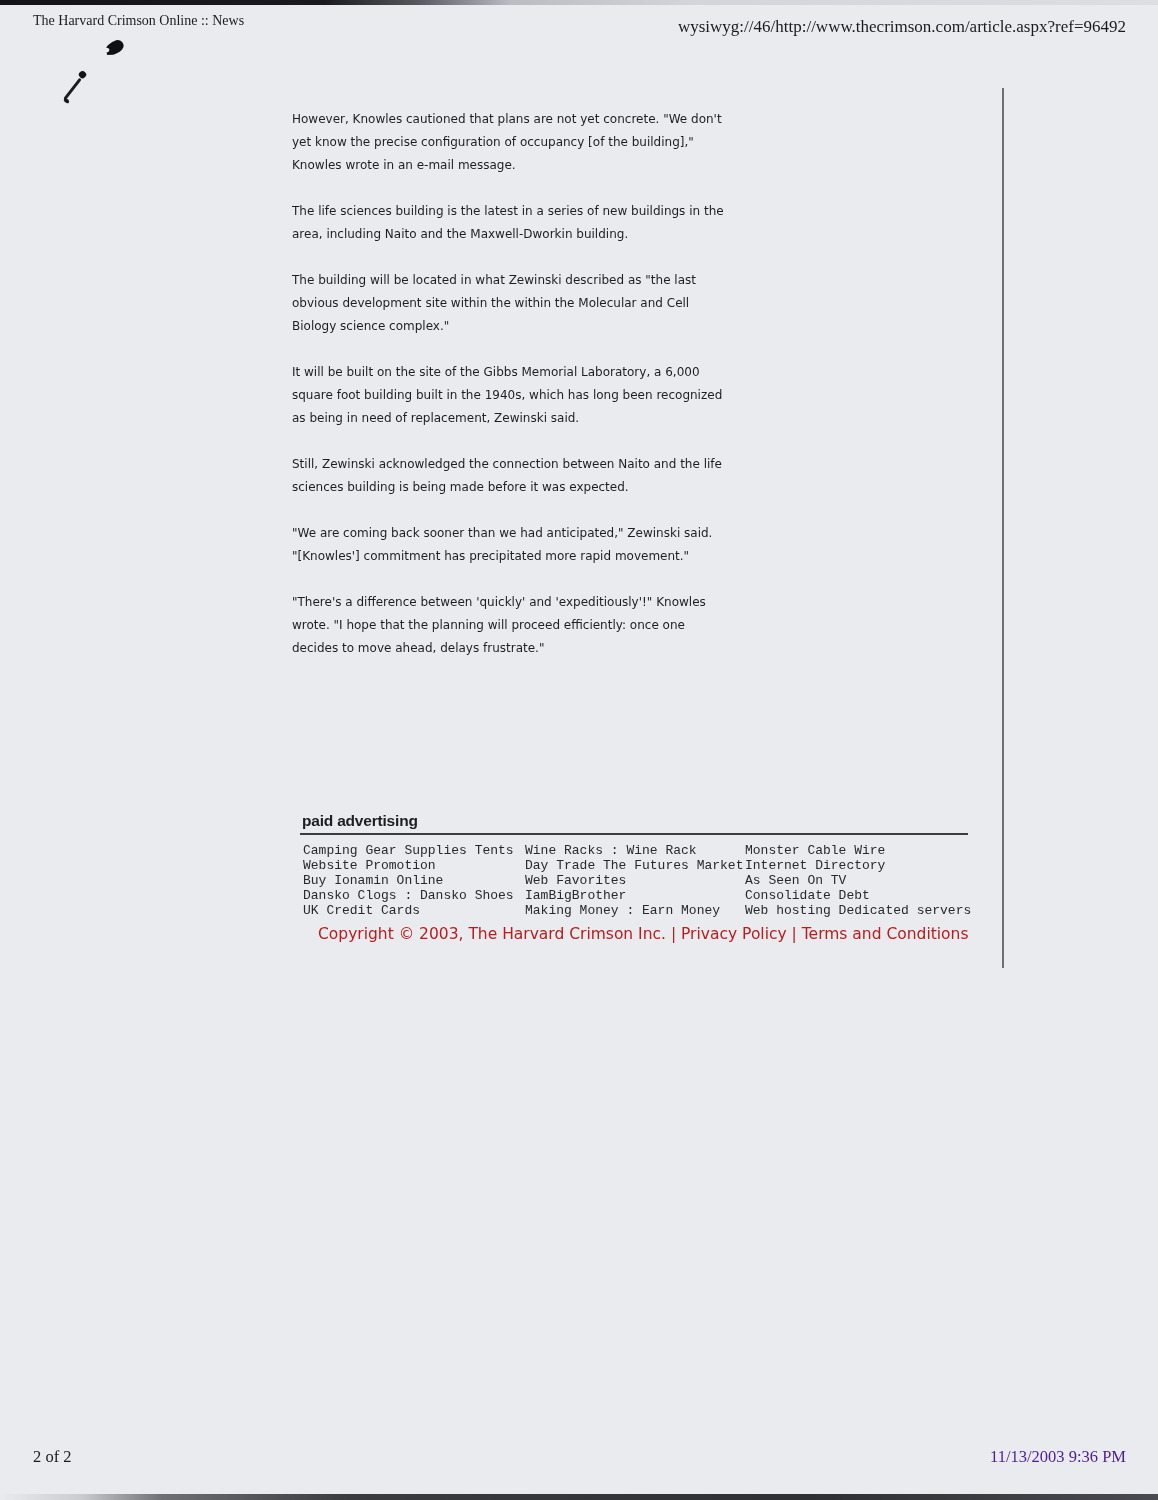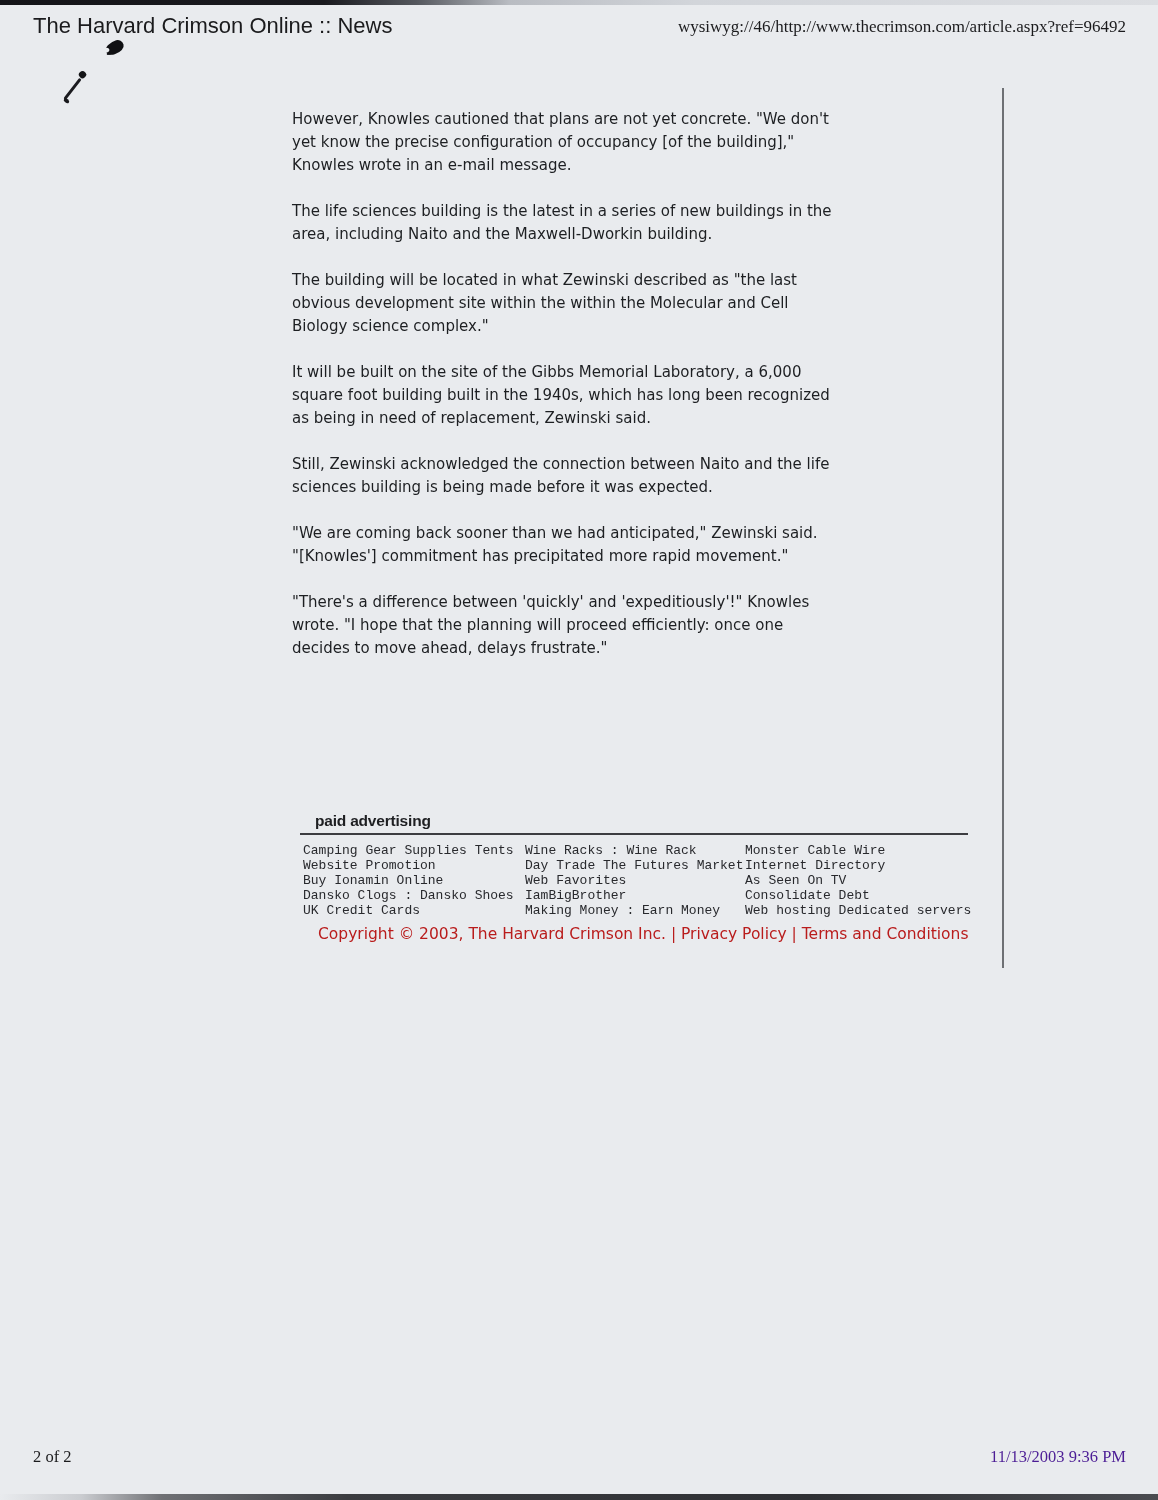--- a/index.html
+++ b/index.html
@@ -16,22 +16,22 @@
     position: absolute; top: 0; left: 0; width: 1158px; height: 5px;
     background: linear-gradient(to right, #141418 0%, #1a1a1f 28%, #55585e 36%, #b9bcc2 44%, #d2d5da 60%, #dcdee2 100%);
   }
   .bottom-edge {
     position: absolute; bottom: 0; left: 0; width: 1158px; height: 6px;
     background: linear-gradient(to right, #e9ebee 0%, #caccd0 7%, #6f7074 14%, #3b3c40 30%, #2f3034 70%, #4a4b50 100%);
   }
   
   .print-header-left {
     position: absolute; left: 33px; top: 13px;
-    font-family: Liberation Sans, sans-serif;
-    font-size: 22px; color: #1b1b1d; white-space: pre;
+    font-family: Liberation Serif, serif;
+    font-size: 14px; color: #1b1b1d; white-space: pre;
   }
   .print-header-right {
     position: absolute; right: 32px; top: 17px;
     font-family: "Liberation Serif", serif;
     font-size: 17px; color: #1b1b1d; white-space: pre;
   }
   .print-footer-left {
     position: absolute; left: 33px; top: 1447px;
     font-family: "Liberation Serif", serif;
     font-size: 16.5px; color: #1b1b1d;
@@ -66,31 +66,31 @@
   }
   
   .v-rule {
     position: absolute; left: 1002px; top: 88px; width: 2px; height: 880px;
     background: #6e7074;
   }
   
   .article {
     position: absolute; left: 292px; top: 108px; width: 705px;
     font-family: "DejaVu Sans", sans-serif;
-    font-size: 15px; line-height: 23px; color: #1d1f22;
+    font-size: 12px; line-height: 23px; color: #1d1f22;
   }
   .article p { white-space: pre; margin: 0 0 23px 0; }
   
   .ads {
     position: absolute; left: 300px; top: 812px; width: 670px;
   }
   .ads-heading {
     font-family: "Liberation Sans", sans-serif;
     font-weight: bold; font-size: 15.5px; color: #1e1f22;
-    letter-spacing: -0.2px; margin-left: 15px;
+    letter-spacing: -0.2px; margin-left: 2px;
   }
   .ads-rule {
     margin-top: 3px; height: 2px; width: 668px; background: #3c3d41;
   }
   .ads-columns {
     display: flex; margin-top: 8px; margin-left: 3px;
   }
   .ads-col { width: 222px; }
   .ads-col + .ads-col { width: 220px; }
   .ads-col:last-child { width: 225px; }

